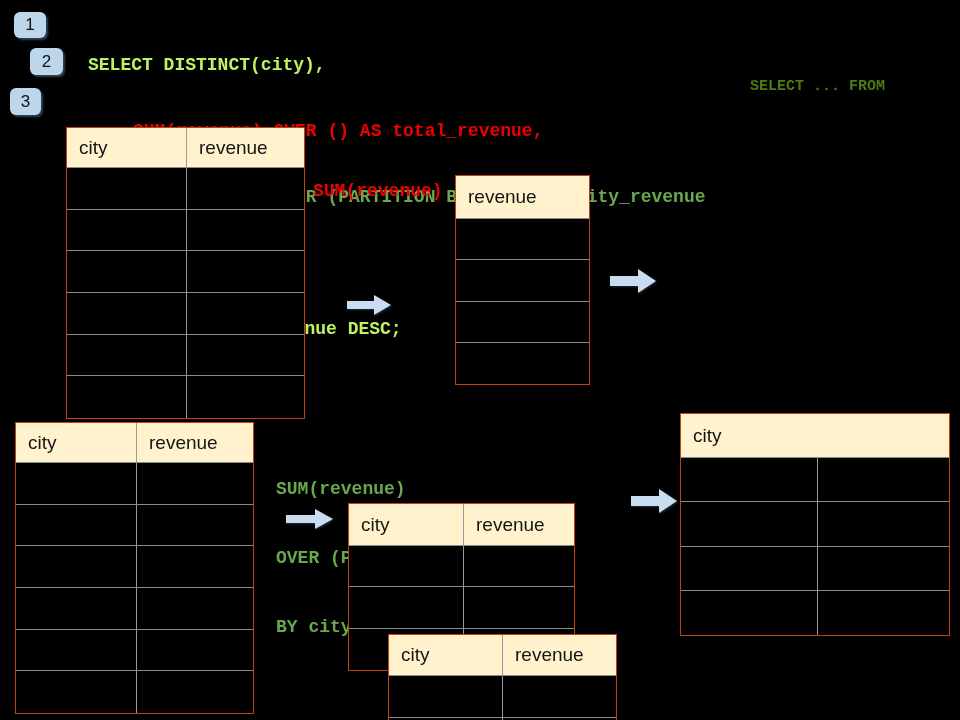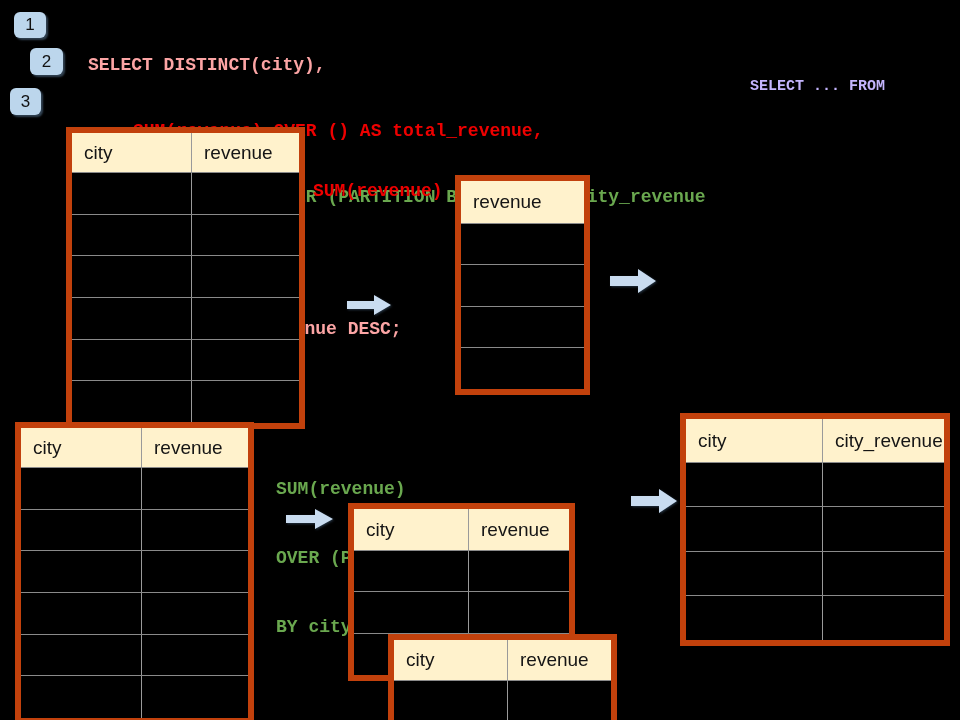--- a/index.html
+++ b/index.html
@@ -6,37 +6,37 @@
   .stage{position:relative;width:960px;height:720px;background:#000000;overflow:hidden;
          font-family:"Liberation Sans",sans-serif;}
 
   
   .code{position:absolute;font-family:"Liberation Mono","DejaVu Sans Mono",monospace;
         font-weight:bold;white-space:pre;}
   .sql-block{left:88px;top:10px;font-size:18px;line-height:22px;}
   .sql-line{display:block;}
   .ind-2{padding-left:45px;}
   .ind-1{padding-left:22px;}
-  .c-purple{color:#fca5a5;}
+  .c-purple{color:#bef264;}
   .c-red{color:#EE0000;}
   .c-green{color:#6AA84F;}
-  .side-note{left:750px;top:34px;font-size:15px;line-height:21px;color:#c4b5fd;}
+  .side-note{left:750px;top:34px;font-size:15px;line-height:21px;color:#4d7c0f;}
   .lbl-total{left:313px;top:136px;font-size:18px;line-height:22px;color:#EE0000;}
   .lbl-partition{left:276px;top:432px;font-size:18px;line-height:23px;color:#6AA84F;}
 
   
   .badge{position:absolute;background:#BCD6EC;border-radius:6px;color:#111;
          font-size:17px;display:flex;align-items:center;justify-content:center;
          box-shadow:2px 2px 2px rgba(90,120,150,0.55);}
   .badge1{left:14px;top:12px;width:32px;height:26px;}
   .badge2{left:30px;top:48px;width:33px;height:27px;}
   .badge3{left:10px;top:88px;width:31px;height:27px;}
 
   
-  .tbl{position:absolute;border:6px solid #c2410c;background:#000;box-sizing:border-box;}
+  .tbl{position:absolute;border:1px solid #c2410c;background:#000;box-sizing:border-box;}
   .tbl .hdr{display:flex;background:#FFF2CC;border-bottom:1px solid #8A8A8A;box-sizing:border-box;}
   .tbl .row{display:flex;border-bottom:1px solid #8A8A8A;box-sizing:border-box;height:var(--rh);}
   .tbl .row:last-child{border-bottom:none;}
   .tbl .cell{box-sizing:border-box;flex:1 1 auto;}
   .tbl .cell.c1{flex:0 0 var(--c1);}
   .tbl .cell:not(:last-child){border-right:1px solid #9a9a9a;}
   .tbl .th{display:flex;align-items:center;padding-left:12px;font-size:19px;color:#151515;}
   .tbl .hdr{height:var(--hh);}
 
   #t1{left:66px;top:127px;width:239px;--hh:40px;--rh:41.67px;--c1:120px;}
@@ -205,21 +205,20 @@
         <div class="row">
           <div class="cell c1"></div>
           <div class="cell"></div>
         </div>
       </div>
   </div>
 
   <div class="tbl" id="t6">
     <div class="hdr">
       <div class="cell c1 th">city</div>
-      <div class="cell th">city_revenue</div>
     </div>
     <div class="body">
         <div class="row">
           <div class="cell c1"></div>
           <div class="cell"></div>
         </div>
         <div class="row">
           <div class="cell c1"></div>
           <div class="cell"></div>
         </div>

